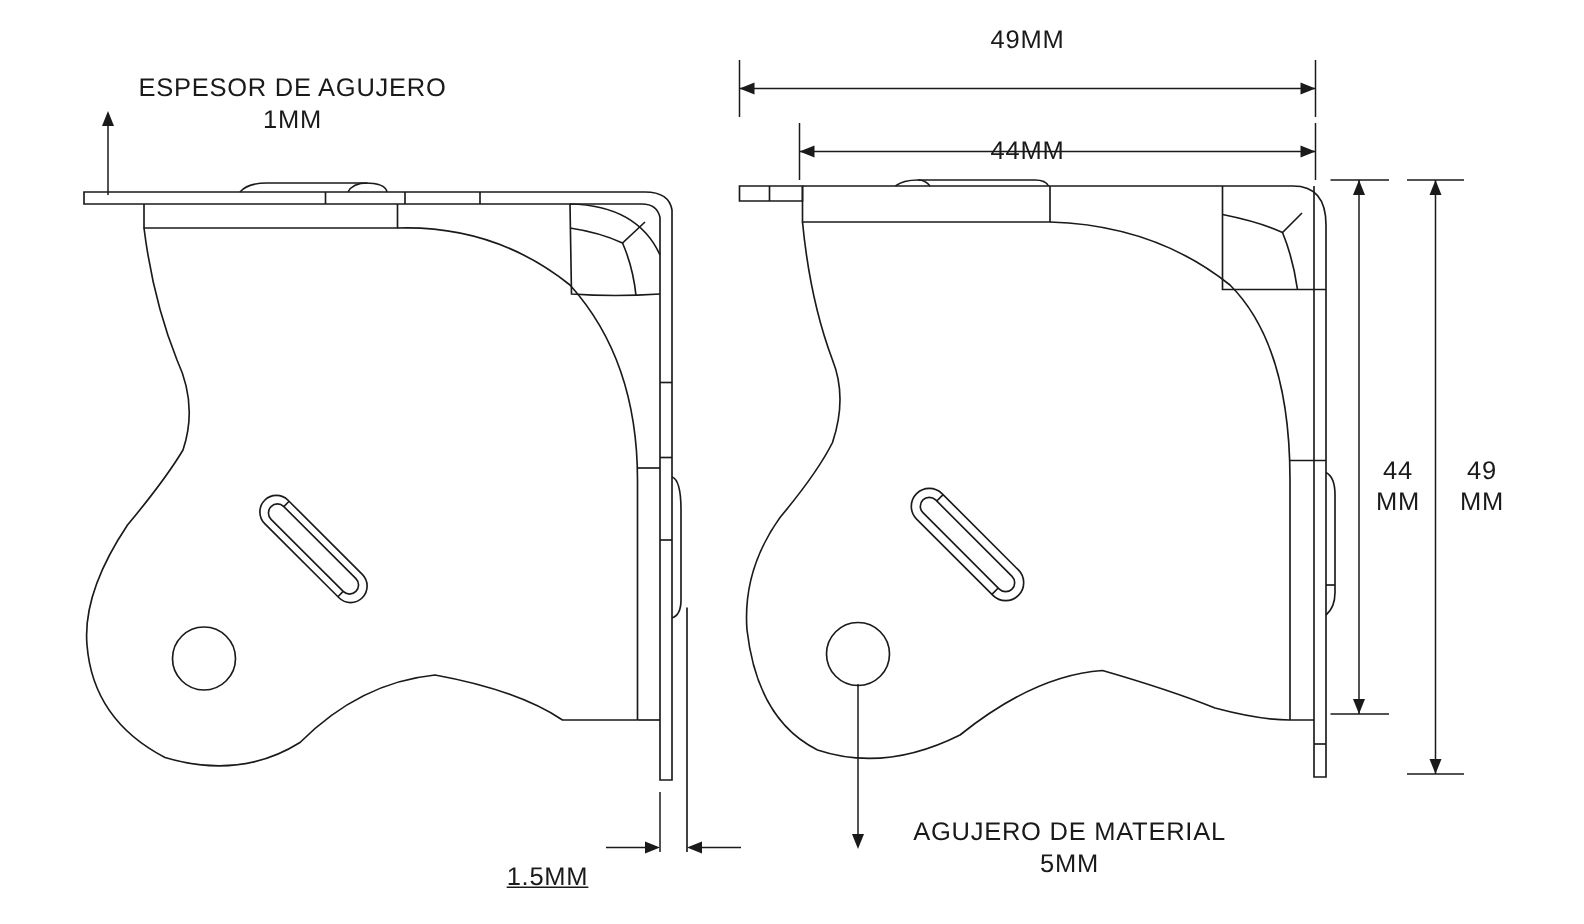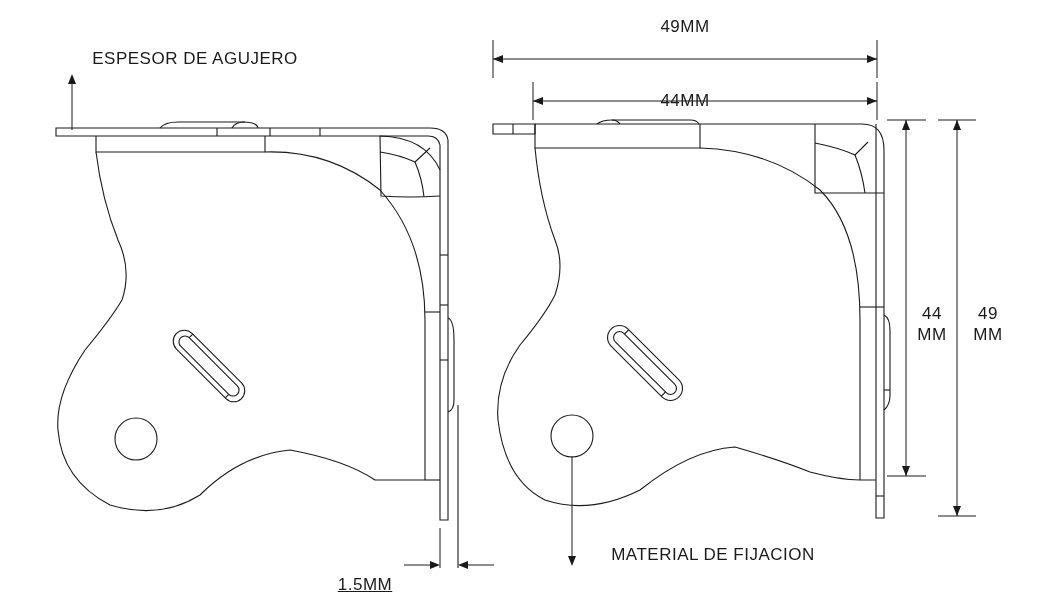--- a/index.html
+++ b/index.html
@@ -135,31 +135,33 @@
     <line class="dim" x1="938" y1="120" x2="976" y2="120"></line>
     <line class="dim" x1="938" y1="516" x2="976" y2="516"></line>
     <line class="dim" x1="957" y1="120" x2="957" y2="516"></line>
     <polygon class="arr" points="957,120 953,130 961,130"></polygon>
     <polygon class="arr" points="957,516 953,506 961,506"></polygon>
   </g>
 </svg>
 
 <div class="lbl" style="left:70px; top:48px; width:250px;">
   <div>ESPESOR DE AGUJERO</div>
+  <div>1MM</div>
 </div>
 
 <div class="lbl" style="left:640px; top:16px; width:90px;">49MM</div>
 <div class="lbl" style="left:640px; top:90px; width:90px;">44MM</div>
 
 <div class="lbl" style="left:912px; top:303px; width:40px;text-align:center;">
   <div>44</div>
   <div>MM</div>
 </div>
 <div class="lbl" style="left:968px; top:303px; width:40px;text-align:center;">
   <div>49</div>
   <div>MM</div>
 </div>
 
 <div class="lbl" style="left:330px; top:574px; width:70px;text-decoration:underline;">1.5MM</div>
 
 <div class="lbl" style="left:588px; top:544px; width:250px;">
-  <div>MATERIAL DE FIJACION</div>
+  <div>AGUJERO DE MATERIAL</div>
+  <div>5MM</div>
 </div>
 
 </body></html>

